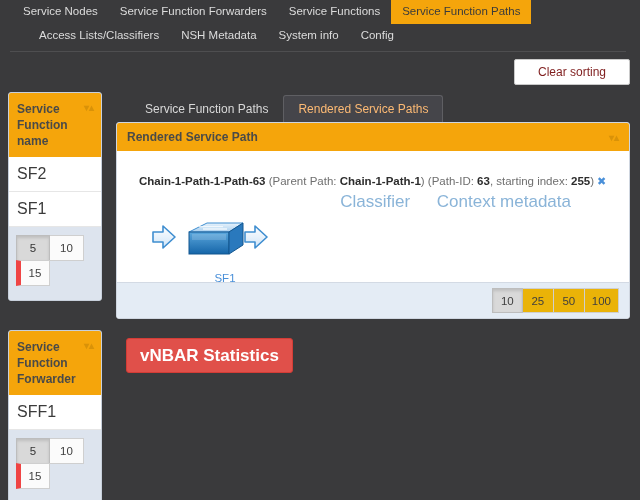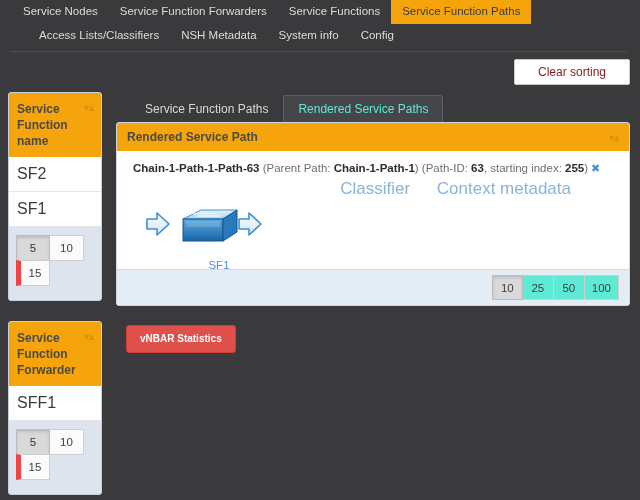--- a/index.html
+++ b/index.html
@@ -71,21 +71,21 @@
     display: flex;
     align-items: flex-start;
     padding: 0 10px 0 8px;
   }
 
   
   #sidebar { width: 94px; flex: 0 0 94px; }
   .panel {
     border-radius: 3px;
     overflow: hidden;
-    margin-bottom: 20px;
+    margin-bottom: 29px;
     background: #dde4ee;
     border: 1px solid #c7cfdb;
   }
   .panel-head {
     background: #f5a50b;
     color: #4a4a48;
     font-weight: bold;
     font-size: 12px;
     padding: 8px 7px 8px 8px;
     line-height: 16px;
@@ -153,21 +153,21 @@
     padding: 7px 14px;
     cursor: pointer;
     border: 1px solid transparent;
     border-bottom: none;
     border-radius: 3px 3px 0 0;
     line-height: 1;
   }
   .ctab.active {
     background: #45454a;
     border-color: #5f5f63;
-    color: #5eead4;
+    color: #fdba74;
     text-align: right;
   }
 
   .card {
     background: #ffffff;
     border: 1px solid #cfd6e0;
     border-radius: 3px;
     overflow: hidden;
   }
   .card-head {
@@ -176,21 +176,21 @@
     font-weight: bold;
     font-size: 12px;
     padding: 7px 10px;
     display: flex;
     justify-content: space-between;
     align-items: center;
     cursor: pointer;
   }
   .card-head .sortglyph { color: #d99208; font-size: 10px; }
 
-  .card-body { background: #ffffff; padding: 9px 10px 4px 16px; }
+  .card-body { background: #ffffff; padding: 9px 10px 4px 22px; margin-top: 13px; }
   .rsp-line { font-size: 11.5px; color: #6f6f6f; line-height: 16px; }
   .rsp-line b { color: #2d2d2d; }
   .x-icon { color: #4a90d9; font-size: 11px; cursor: pointer; padding-left: 3px; }
   .links {
     text-align: right;
     padding: 3px 48px 0 0;
     font-size: 17px;
   }
   .links a {
     color: #8ab4d8;
@@ -212,21 +212,21 @@
   .card-foot {
     background: #e4ecf5;
     border-top: 1px solid #d3dae4;
     height: 36px;
     display: flex;
     justify-content: flex-end;
     align-items: center;
     padding-right: 10px;
   }
   .fbtn {
-    background: #5eead4;
+    background: #eab308;
     border: 1px solid #cfcfcf;
     color: #3f3f3f;
     font-size: 11.5px;
     height: 25px;
     min-width: 31px;
     padding: 0 7px;
     display: flex;
     align-items: center;
     justify-content: center;
     cursor: pointer;
@@ -238,21 +238,21 @@
     box-shadow: inset 0 2px 3px rgba(0,0,0,.12);
   }
   .foot-group { display: flex; }
 
   #vnbar-wrap { padding: 19px 0 0 10px; }
   .btn-danger {
     background: #e0504a;
     border: 1px solid #d33c36;
     border-radius: 3px;
     color: #ffffff;
-    font-size: 10px;
+    font-size: 17px;
     font-weight: bold;
     padding: 8px 13px;
     cursor: pointer;
     line-height: 1;
   }
 </style>
 </head>
 <body>
 
 <div id="topnav">

